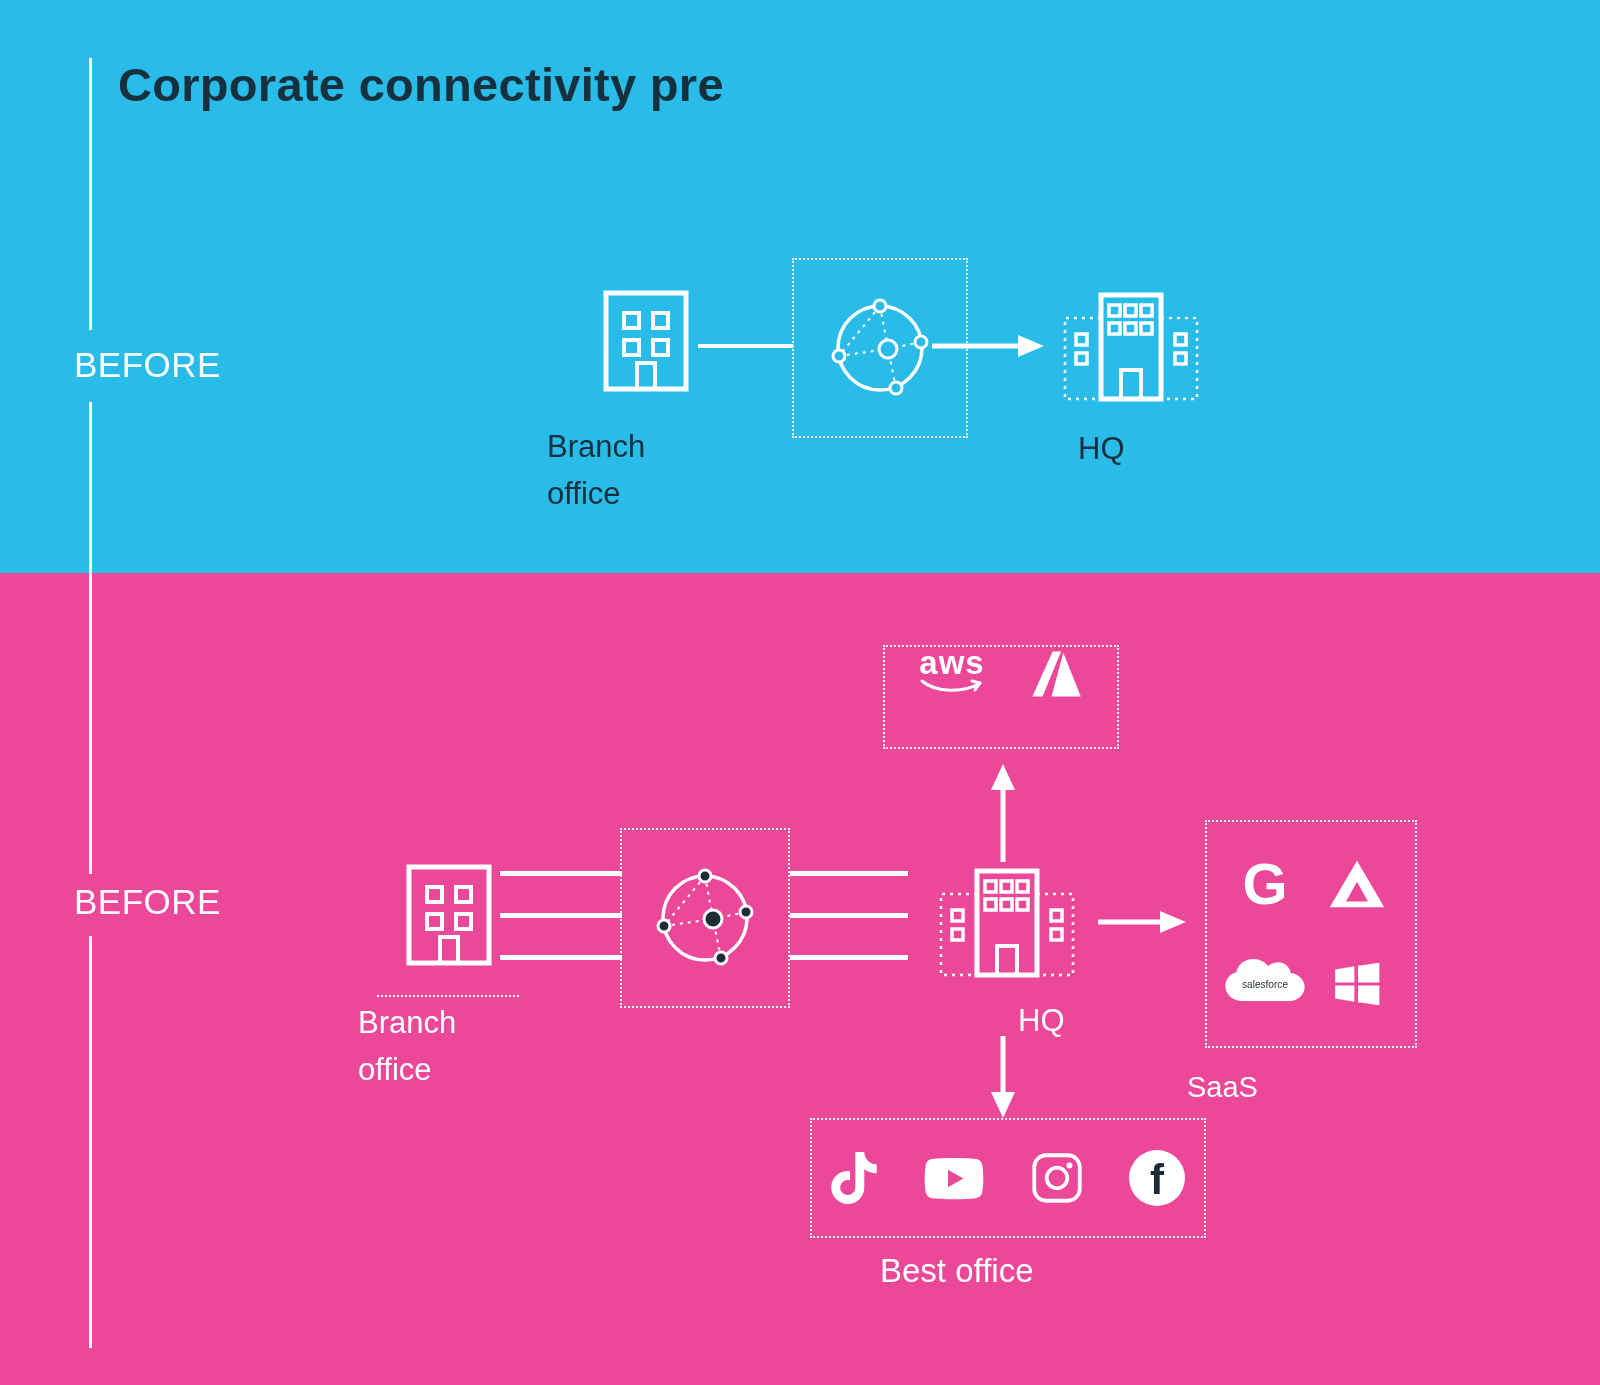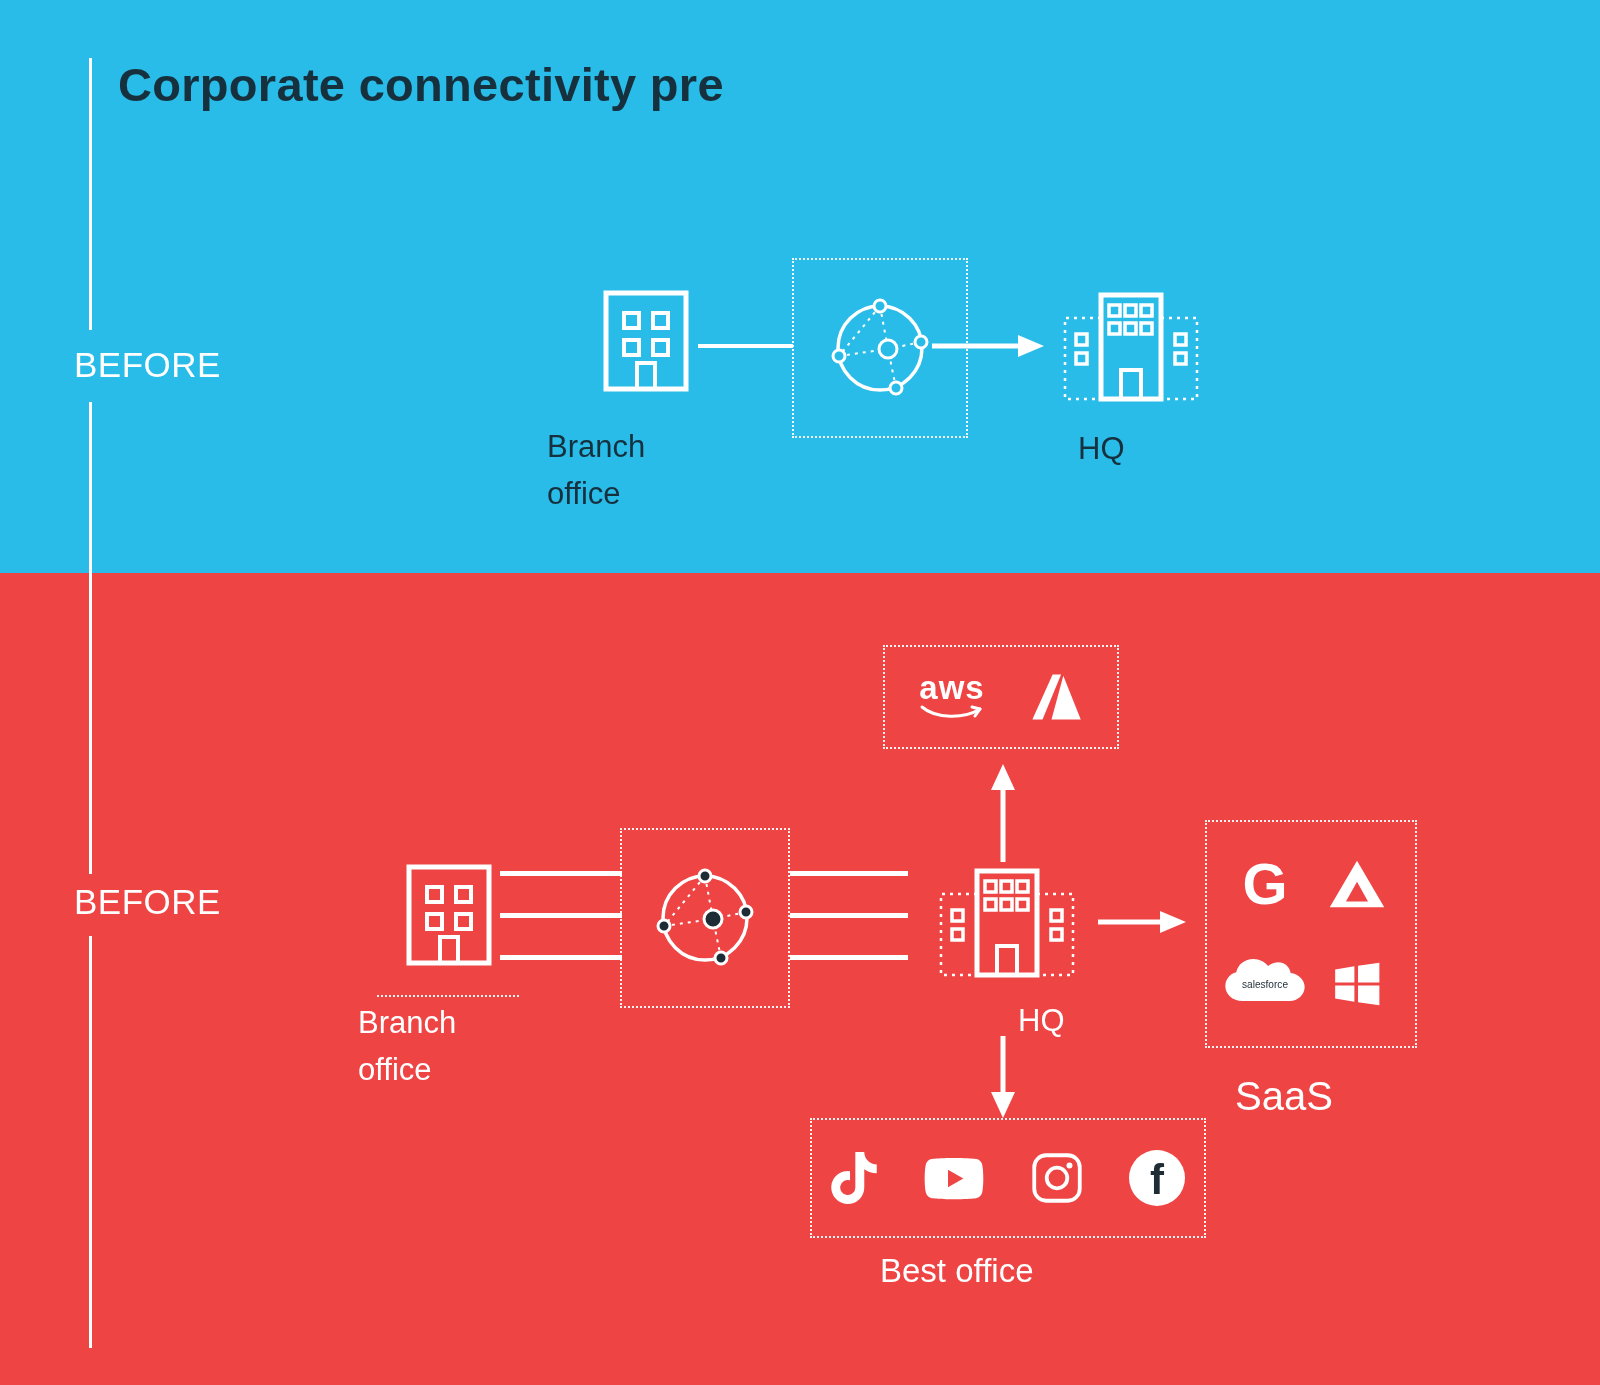--- a/index.html
+++ b/index.html
@@ -1,18 +1,18 @@
 <!DOCTYPE html>
 <html><head>
 <meta charset="utf-8">
 <style>
   html,body { margin:0; padding:0; background:#0d151a; }
   .canvas {
     position:relative; width:1600px; height:1385px; overflow:hidden;
-    background:#ef4444; font-family:"Liberation Sans", sans-serif;
+    background:#ec4899; font-family:"Liberation Sans", sans-serif;
   }
   .sec-top { position:absolute; left:0; top:0; width:1600px; height:573px; background:#29BCE8; }
 
   .vseg { position:absolute; left:89px; width:3px; background:#ffffff; }
 
   .title {
     position:absolute; left:118px; top:52px; margin:0;
     font-size:47px; font-weight:bold; line-height:1.42;
     color:#16303E; letter-spacing:.3px;
   }
@@ -24,21 +24,21 @@
 
   .abs { position:absolute; }
   .hline { position:absolute; background:#ffffff; }
   .dotted-box { position:absolute; border:2px dotted rgba(255,255,255,.92); box-sizing:border-box; }
   .dotted-base { position:absolute; border-top:2px dotted rgba(255,255,255,.92); }
 
   .cap { position:absolute; text-align:left; font-size:31px; font-weight:normal; line-height:1.5; }
   .cap-navy { color:#16303E; }
   .cap-white { color:#ffffff; }
 
-  .cloud-box { display:flex; align-items:center; justify-content:center; gap:44px; }
+  .cloud-box { display:flex; align-items:flex-start; justify-content:center; gap:44px; }
   .aws-logo { display:flex; flex-direction:column; align-items:center; }
   .aws-text { font-size:33px; font-weight:bold; color:#ffffff; line-height:.95; letter-spacing:1px; }
 
   .saas-grid {
     width:100%; height:100%; display:grid;
     grid-template-columns:1fr 1fr; grid-template-rows:1fr 1fr;
     place-items:center; padding:12px; box-sizing:border-box;
   }
   .g-logo { font-size:58px; font-weight:bold; color:#ffffff; line-height:1; }
 
@@ -251,16 +251,16 @@
     <div class="fb-circle">
       <span class="fb-f">f</span>
     </div>
   </div>
 
   <div class="cap cap-white" style="left:358px;top:1000px;width:180px">
     <span>Branch</span><br>
     <span>office</span>
   </div>
   <div class="cap cap-white" style="left:1018px;top:998px;width:100px">HQ</div>
-  <div class="cap cap-white" style="left:1235px;top:1066px;width:150px;font-size:40px">SaaS</div>
+  <div class="cap cap-white" style="left:1187px;top:1066px;width:150px;font-size:29px">SaaS</div>
   <div class="cap cap-white" style="left:880px;top:1246px;width:240px;font-size:33px">Best office</div>
 
 </div>
 
 </body></html>

